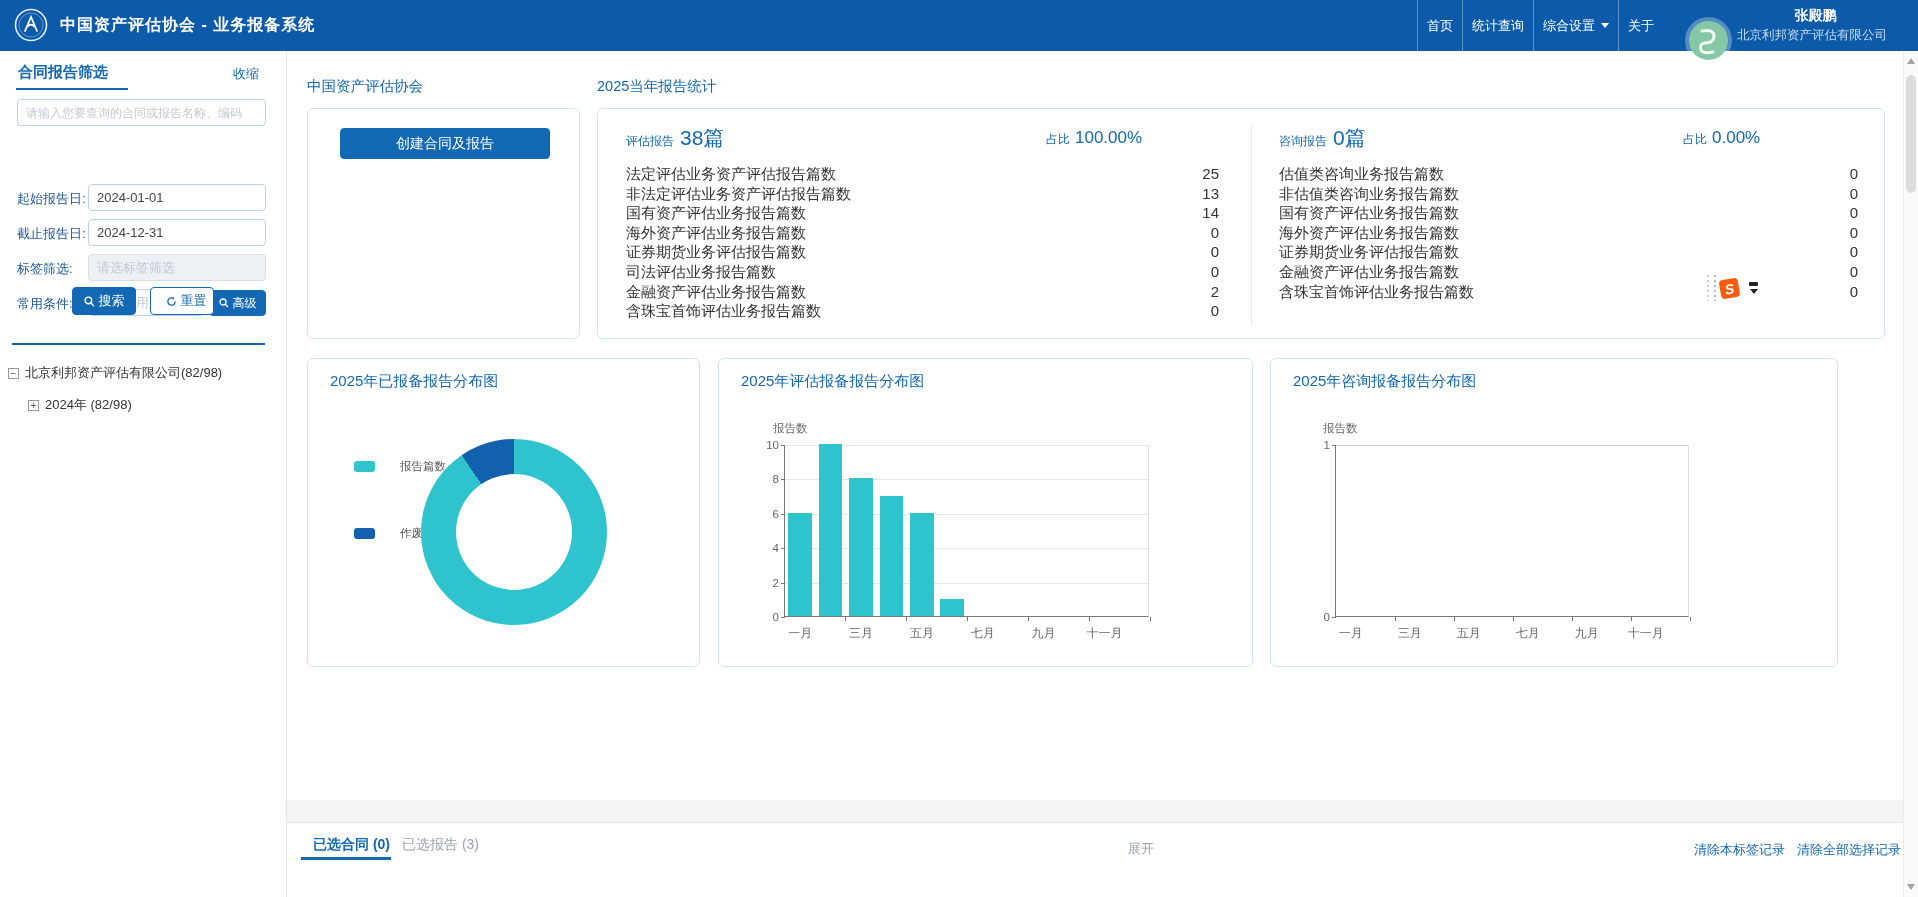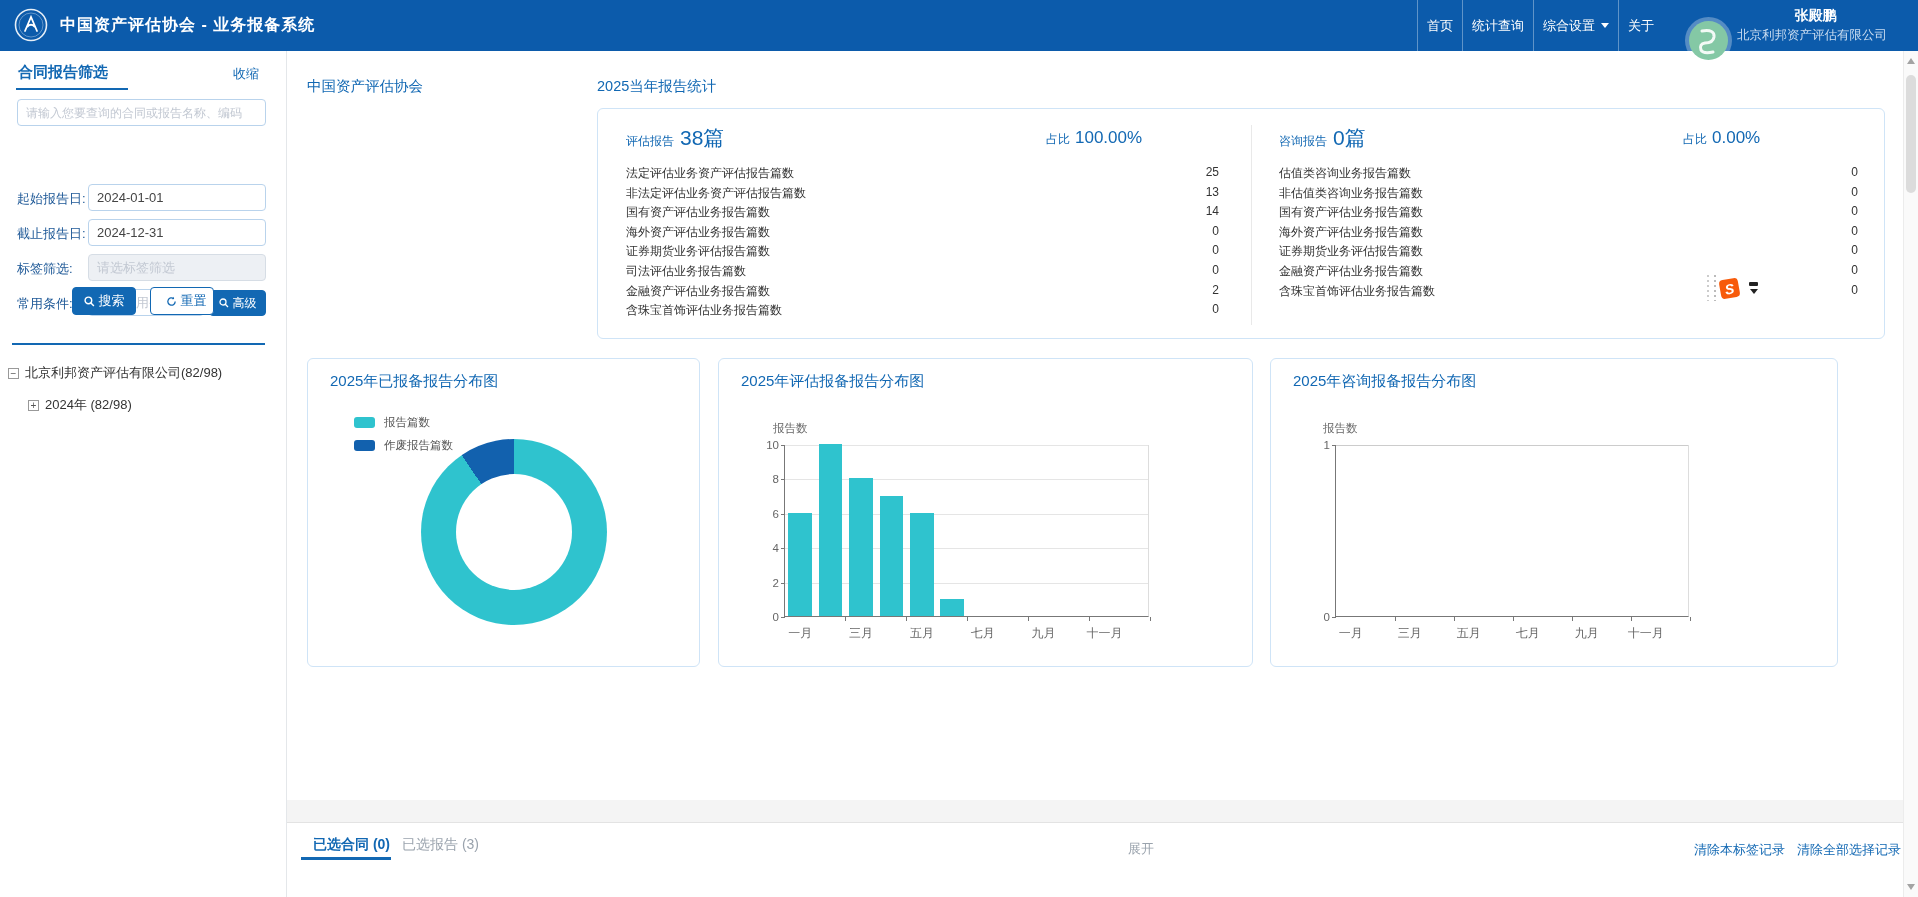--- a/index.html
+++ b/index.html
@@ -60,30 +60,30 @@
   .create-card { left:307px; top:108px; width:273px; height:231px; }
   .create-btn { position:absolute; left:32px; top:19px; width:210px; height:31px; font-size:14px; }
   .stats-card { left:597px; top:108px; width:1288px; height:231px; }
   .stat-cat { position:absolute; display:flex; align-items:baseline; gap:6px; color:#1268b3; }
   .stat-cat .cat-name { font-size:12px; }
   .stat-cat .cat-count { font-size:21px; }
   .stat-share { position:absolute; display:flex; align-items:baseline; gap:5px; color:#1268b3; }
   .stat-share .share-label { font-size:12px; }
   .stat-share .share-value { font-size:17px; }
   .stat-rows { position:absolute; top:56px; }
-  .stat-row { display:flex; justify-content:space-between; height:19.6px; font-size:12px; color:#333; }
+  .stat-row { display:flex; justify-content:space-between; height:19.6px; font-size:15px; color:#333; }
   .v-divider { position:absolute; left:653px; top:16px; width:1px; height:200px; background:#e9e9e9; }
 
   
   .chart-title { position:absolute; left:22px; top:13px; color:#1268b3; font-size:15px; }
   .c1 { left:307px; top:358px; width:393px; height:309px; }
   .c2 { left:718px; top:358px; width:535px; height:309px; }
   .c3 { left:1270px; top:358px; width:568px; height:309px; }
   .legend { position:absolute; left:46px; top:56px; display:flex; flex-direction:column; gap:8px; }
-  .legend-item { display:flex; align-items:center; gap:9px; cursor:pointer; }
+  .legend-item { display:flex; align-items:center; gap:25px; cursor:pointer;margin-top:44px; }
   .legend-swatch { width:21px; height:11px; border-radius:3px; }
   .legend-label { font-size:11.5px; color:#555; }
   .donut { position:absolute; left:113px; top:80px; width:186px; height:186px; border-radius:50%; }
   .donut-hole { position:absolute; left:148px; top:115px; width:116px; height:116px; border-radius:50%; background:#fff; }
   .ylabel { position:absolute; font-size:11.5px; color:#666; }
   .plot { position:absolute; border-left:1px solid #777; border-bottom:1px solid #777; border-right:1px solid #ddd; }
   .gridline { position:absolute; left:0; width:100%; height:1px; background:#e5e5e5; }
   .gridline.strong { background:#ccc; }
   .ytick-label { position:absolute; width:22px; text-align:right; font-size:11.5px; color:#666; }
   .ytick-mark { position:absolute; width:4px; height:1px; background:#777; }
@@ -214,20 +214,23 @@
         <div class="tree-item indent">
           <span class="expander">+</span>
           <span>2024年 (82/98)</span>
         </div>
       </div>
   </div>
 
   <div class="section-title" style="left:307px; top:77px;">中国资产评估协会</div>
   <div class="section-title" style="left:597px; top:77px;">2025当年报告统计</div>
 
+  <div class="card create-card">
+    <button class="btn btn-primary create-btn">创建合同及报告</button>
+  </div>
 
   <div class="card stats-card">
     <div class="stat-cat" style="left:28px; top:15px;">
       <span class="cat-name">评估报告</span>
         <span class="cat-count"><span>38</span><span>篇</span></span>
     </div>
     <div class="stat-share" style="left:448px; top:19px;">
       <span class="share-label">占比</span>
       <span class="share-value">100.00%</span>
     </div>

